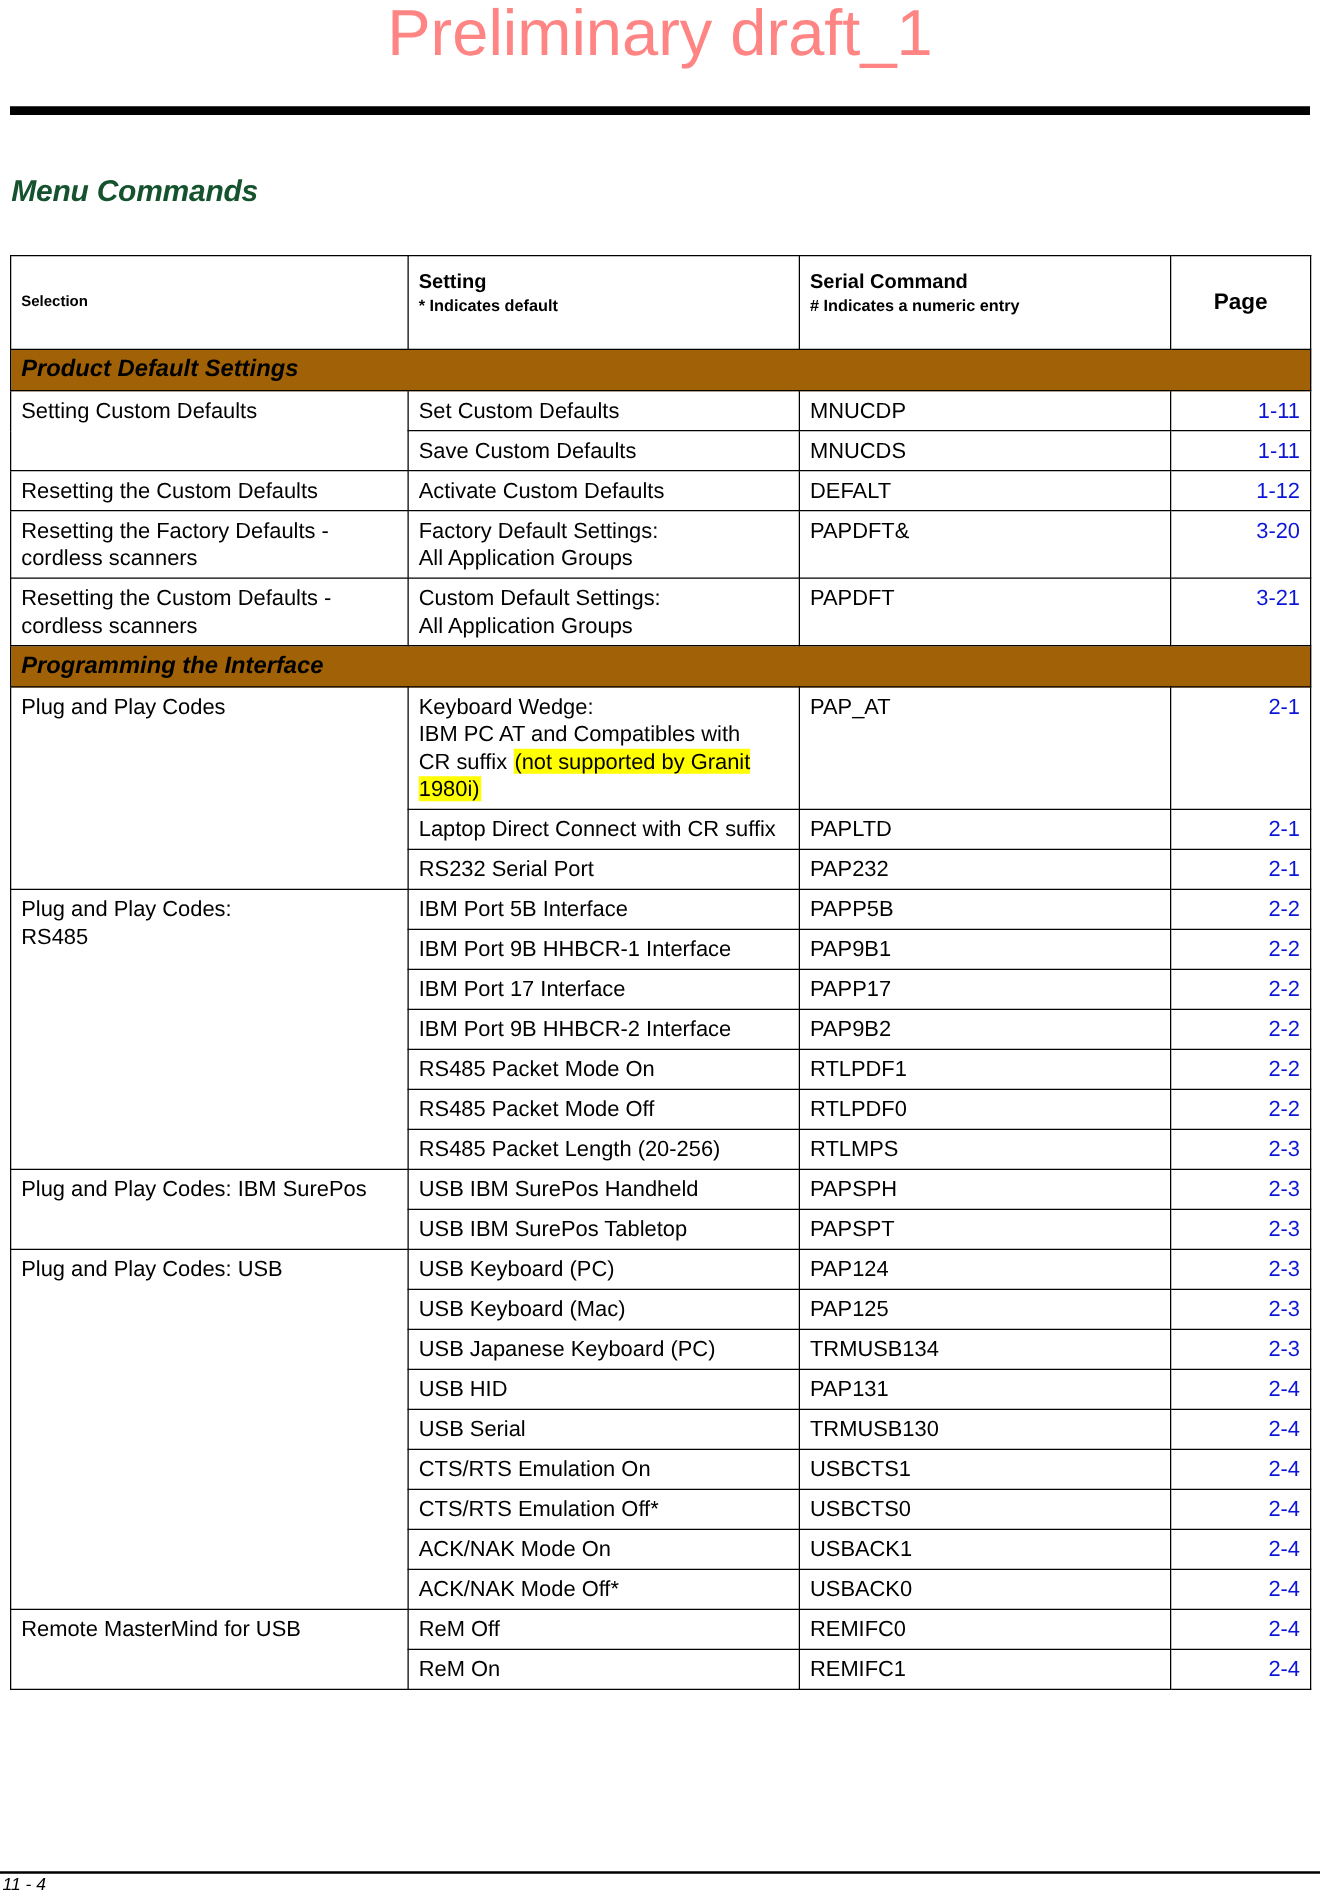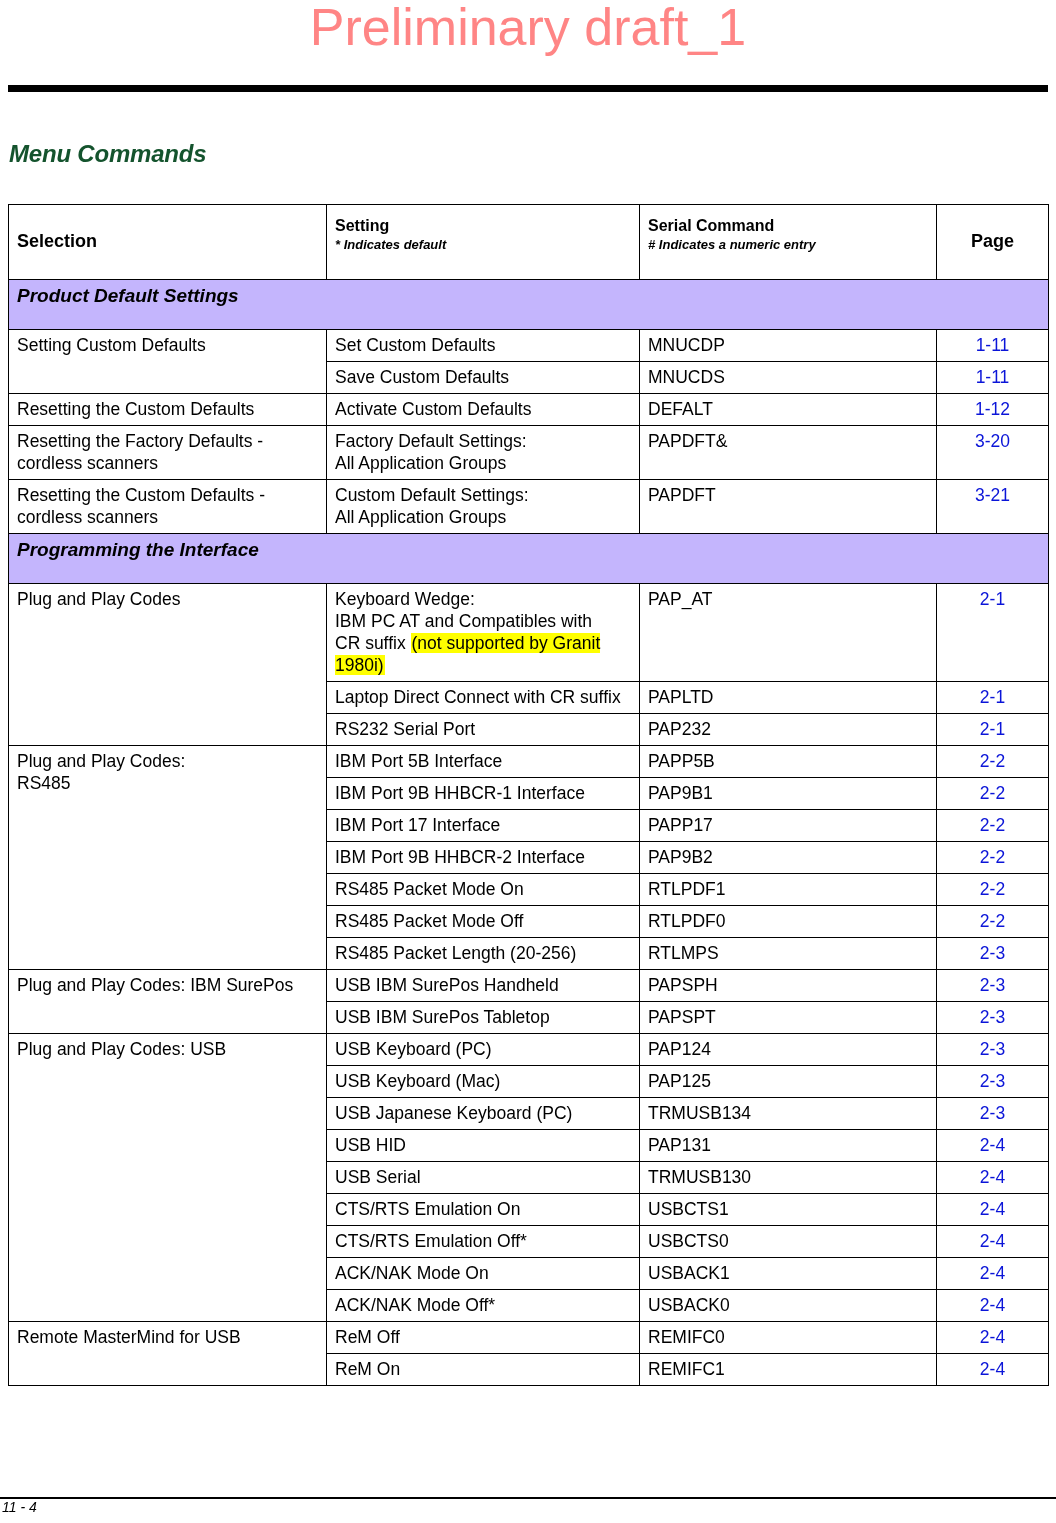--- a/index.html
+++ b/index.html
@@ -86,52 +86,51 @@
     height: 52px;
   }
   .hdr-main {
     font-weight: bold;
     font-size: 16px;
     line-height: 21px;
     display: block;
   }
   .hdr-sub {
     font-weight: bold;
-    font-style: italic;
     font-size: 13px;
     line-height: 17px;
     display: block;
   }
   td.hdr-page {
     font-weight: bold;
     font-size: 18px;
     text-align: center;
     vertical-align: middle;
   }
   td.hdr-sel {
     font-weight: bold;
-    font-size: 18px;
+    font-size: 12px;
     vertical-align: middle;
   }
 
   
   tr.section td {
-    background: #c4b5fd;
+    background: #a16207;
     font-weight: bold;
     font-style: italic;
     font-size: 19px;
     line-height: 23px;
     padding-top: 4px;
-    padding-bottom: 22px;
+    padding-bottom: 5px;
   }
 
   
   td.page {
     color: #0b15d8;
-    text-align: center;
+    text-align: right;
     font-size: 17.5px;
   }
 
   
   td.sel { vertical-align: top; margin-top: 27px; }
 
   mark.hl {
     background: #ffff00;
     color: #000000;
     padding: 0 1px;

